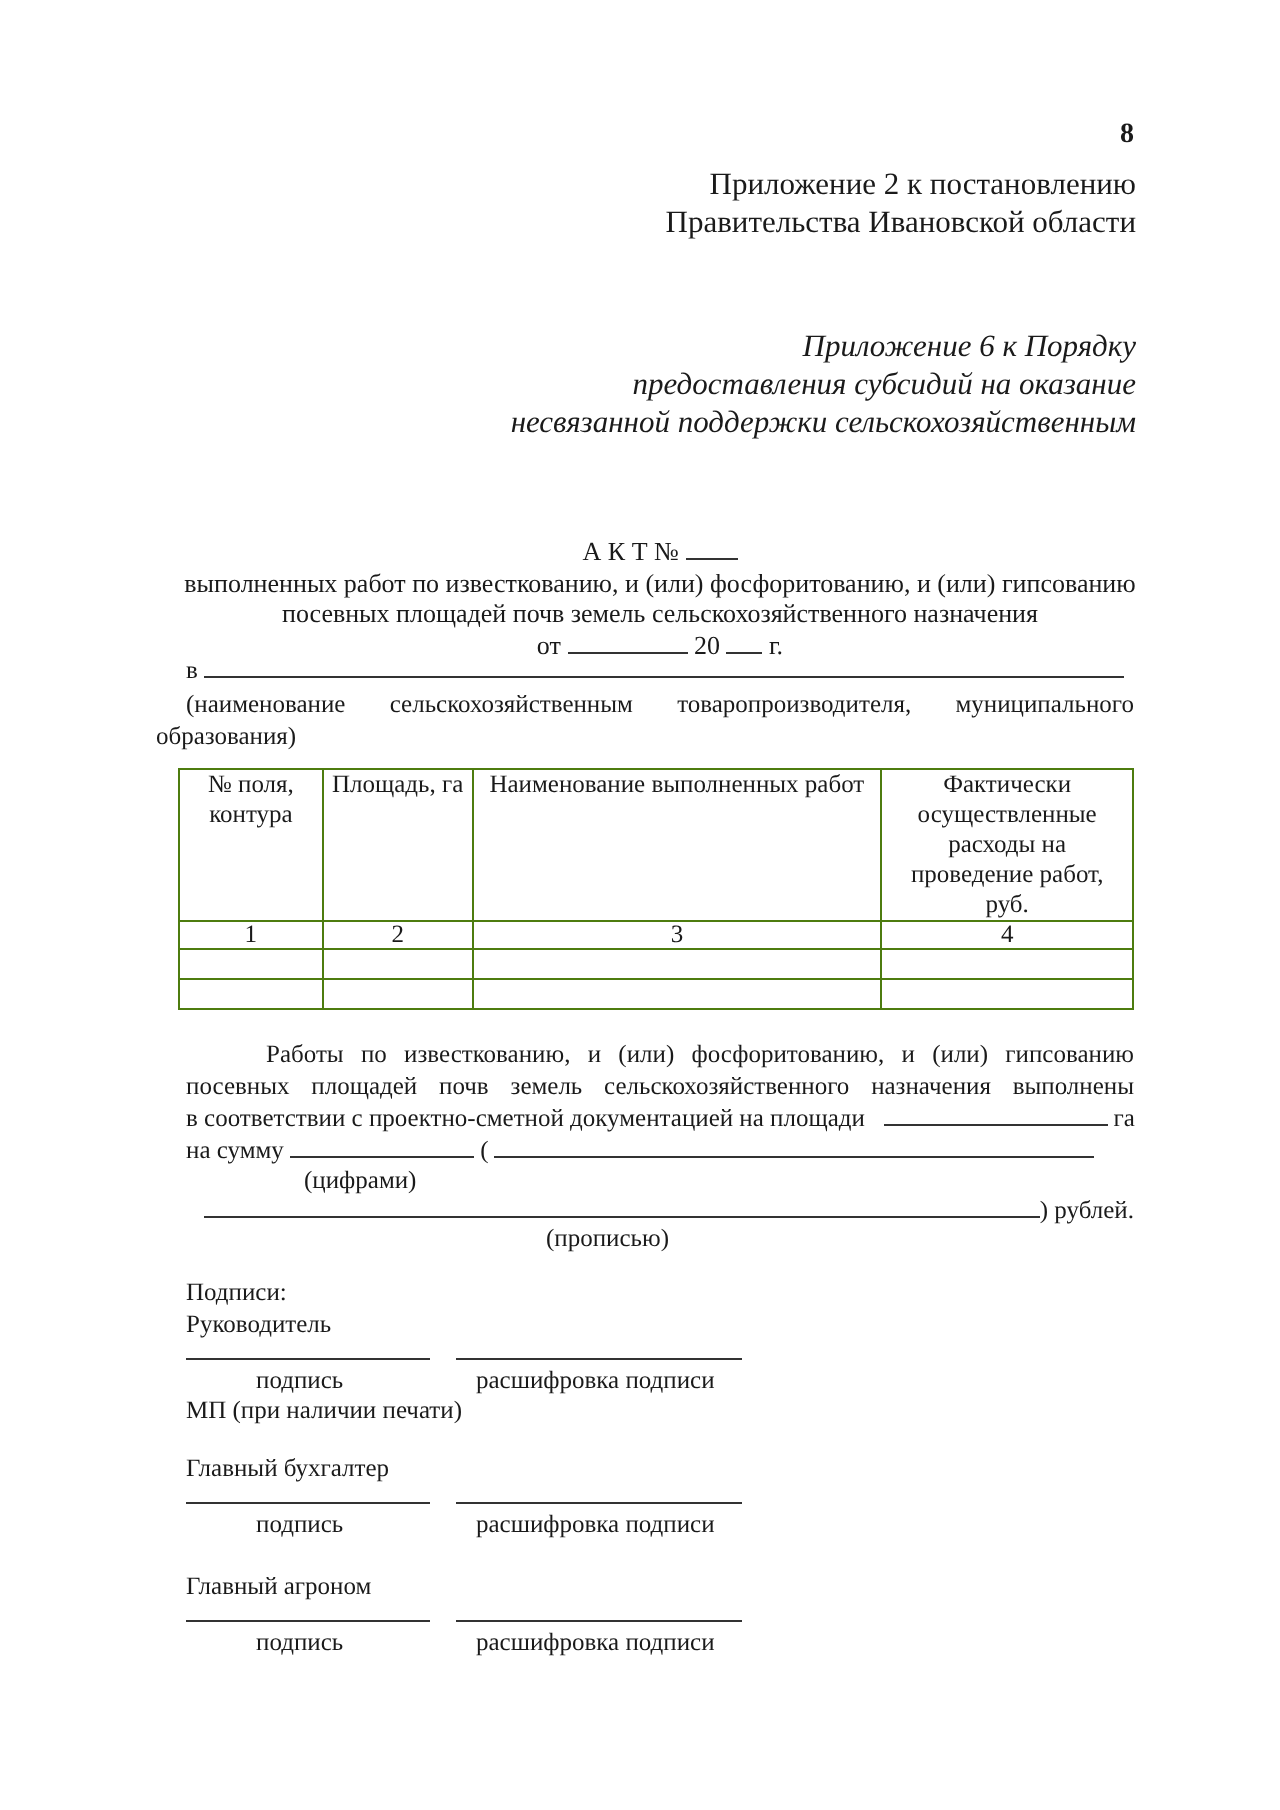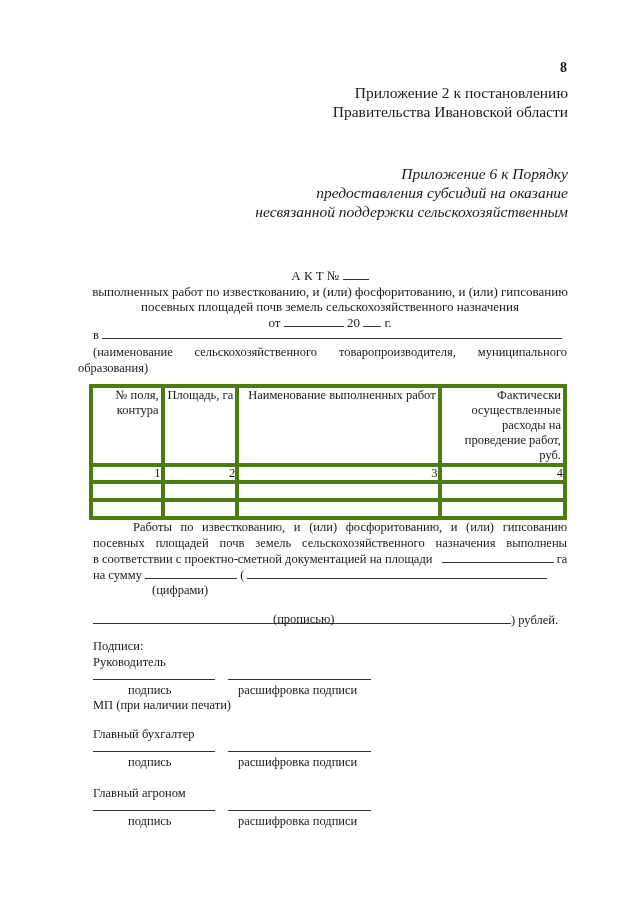--- a/index.html
+++ b/index.html
@@ -15,21 +15,21 @@
   .hand { font-family: "DejaVu Sans", sans-serif; font-style: italic; font-size: 11px; color: #222; }
   .uline { display: inline-block; border-bottom: 1px solid #333; text-align: center; line-height: 14px; }
   .small { font-size: 12.5px; line-height: 16px; }
   .act-title { left: 90px; width: 480px; top: 268px; font-size: 13px; line-height: 15.5px; text-align: center; white-space: normal; }
   .fill { display: inline-block; border-bottom: 1px solid #333; height: 11px; vertical-align: baseline; }
   table.works {
     position: absolute; left: 89px; top: 384px; width: 478px;
     border-collapse: collapse; font-size: 12.5px; line-height: 15px;
   }
   table.works td, table.works th {
-    border: 4px solid #4d7c0f; padding: 0 2px; vertical-align: top; text-align: right; font-weight: normal;
+    border: 1px solid #4d7c0f; padding: 0 2px; vertical-align: top; text-align: center; font-weight: normal;
   }
   table.works th { height: 72px; }
   table.works tr.num td { height: 13px; padding: 0; line-height: 13px; }
   table.works tr.empty td { height: 14px; }
   .just { text-align: justify; text-align-last: justify; white-space: normal; }
   .sig-line { position: absolute; border-bottom: 1px solid #333; height: 0; }
 </style>
 </head>
 <body>
 
@@ -61,21 +61,21 @@
     <span>г.</span>
   </div>
 </div>
 
 <div class="abs small" style="left:93px; top:327px; width:474px;">
   <span>в</span>
   <span class="fill" style="width:460px;"></span>
 </div>
 <div class="abs small" style="left:93px; top:344px; width:474px; display:flex; justify-content:space-between;">
   <span>(наименование</span>
-  <span>сельскохозяйственного</span>
+  <span>сельскохозяйственным</span>
   <span>товаропроизводителя,</span>
   <span>муниципального</span>
 </div>
 <div class="abs small" style="left:78px; top:360px;">образования)</div>
 
 <table class="works">
   <colgroup>
     <col style="width:72px;">
     <col style="width:75px;">
     <col style="width:205px;">
@@ -116,21 +116,21 @@
   <span class="fill" style="width:112px; margin-left:6px;"></span>
   <span>га</span>
 </div>
 <div class="abs small" style="left:93px; top:567px; width:474px;">
   <span>на сумму</span>
   <span class="fill" style="width:92px;"></span>
   <span>(</span>
   <span class="fill" style="width:300px;"></span>
 </div>
 <div class="abs small" style="left:152px; top:582px;">(цифрами)</div>
-<div class="abs small" style="left:93px; top:612px; width:474px;">
+<div class="abs small" style="left:93px; top:597px; width:474px;text-align:right;">
   <span class="fill" style="width:418px;"></span><span>) рублей.</span>
 </div>
 <div class="abs small" style="left:273px; top:611px;">(прописью)</div>
 
 <div class="abs small" style="left:93px; top:638px;">Подписи:</div>
 
 <div class="abs small" style="left:93px; top:654px;">Руководитель</div>
 <div class="sig-line" style="left:93px; width:122px; top:679px;"></div>
 <div class="sig-line" style="left:228px; width:143px; top:679px;"></div>
 <div class="abs small" style="left:128px; top:682px;">подпись</div>

